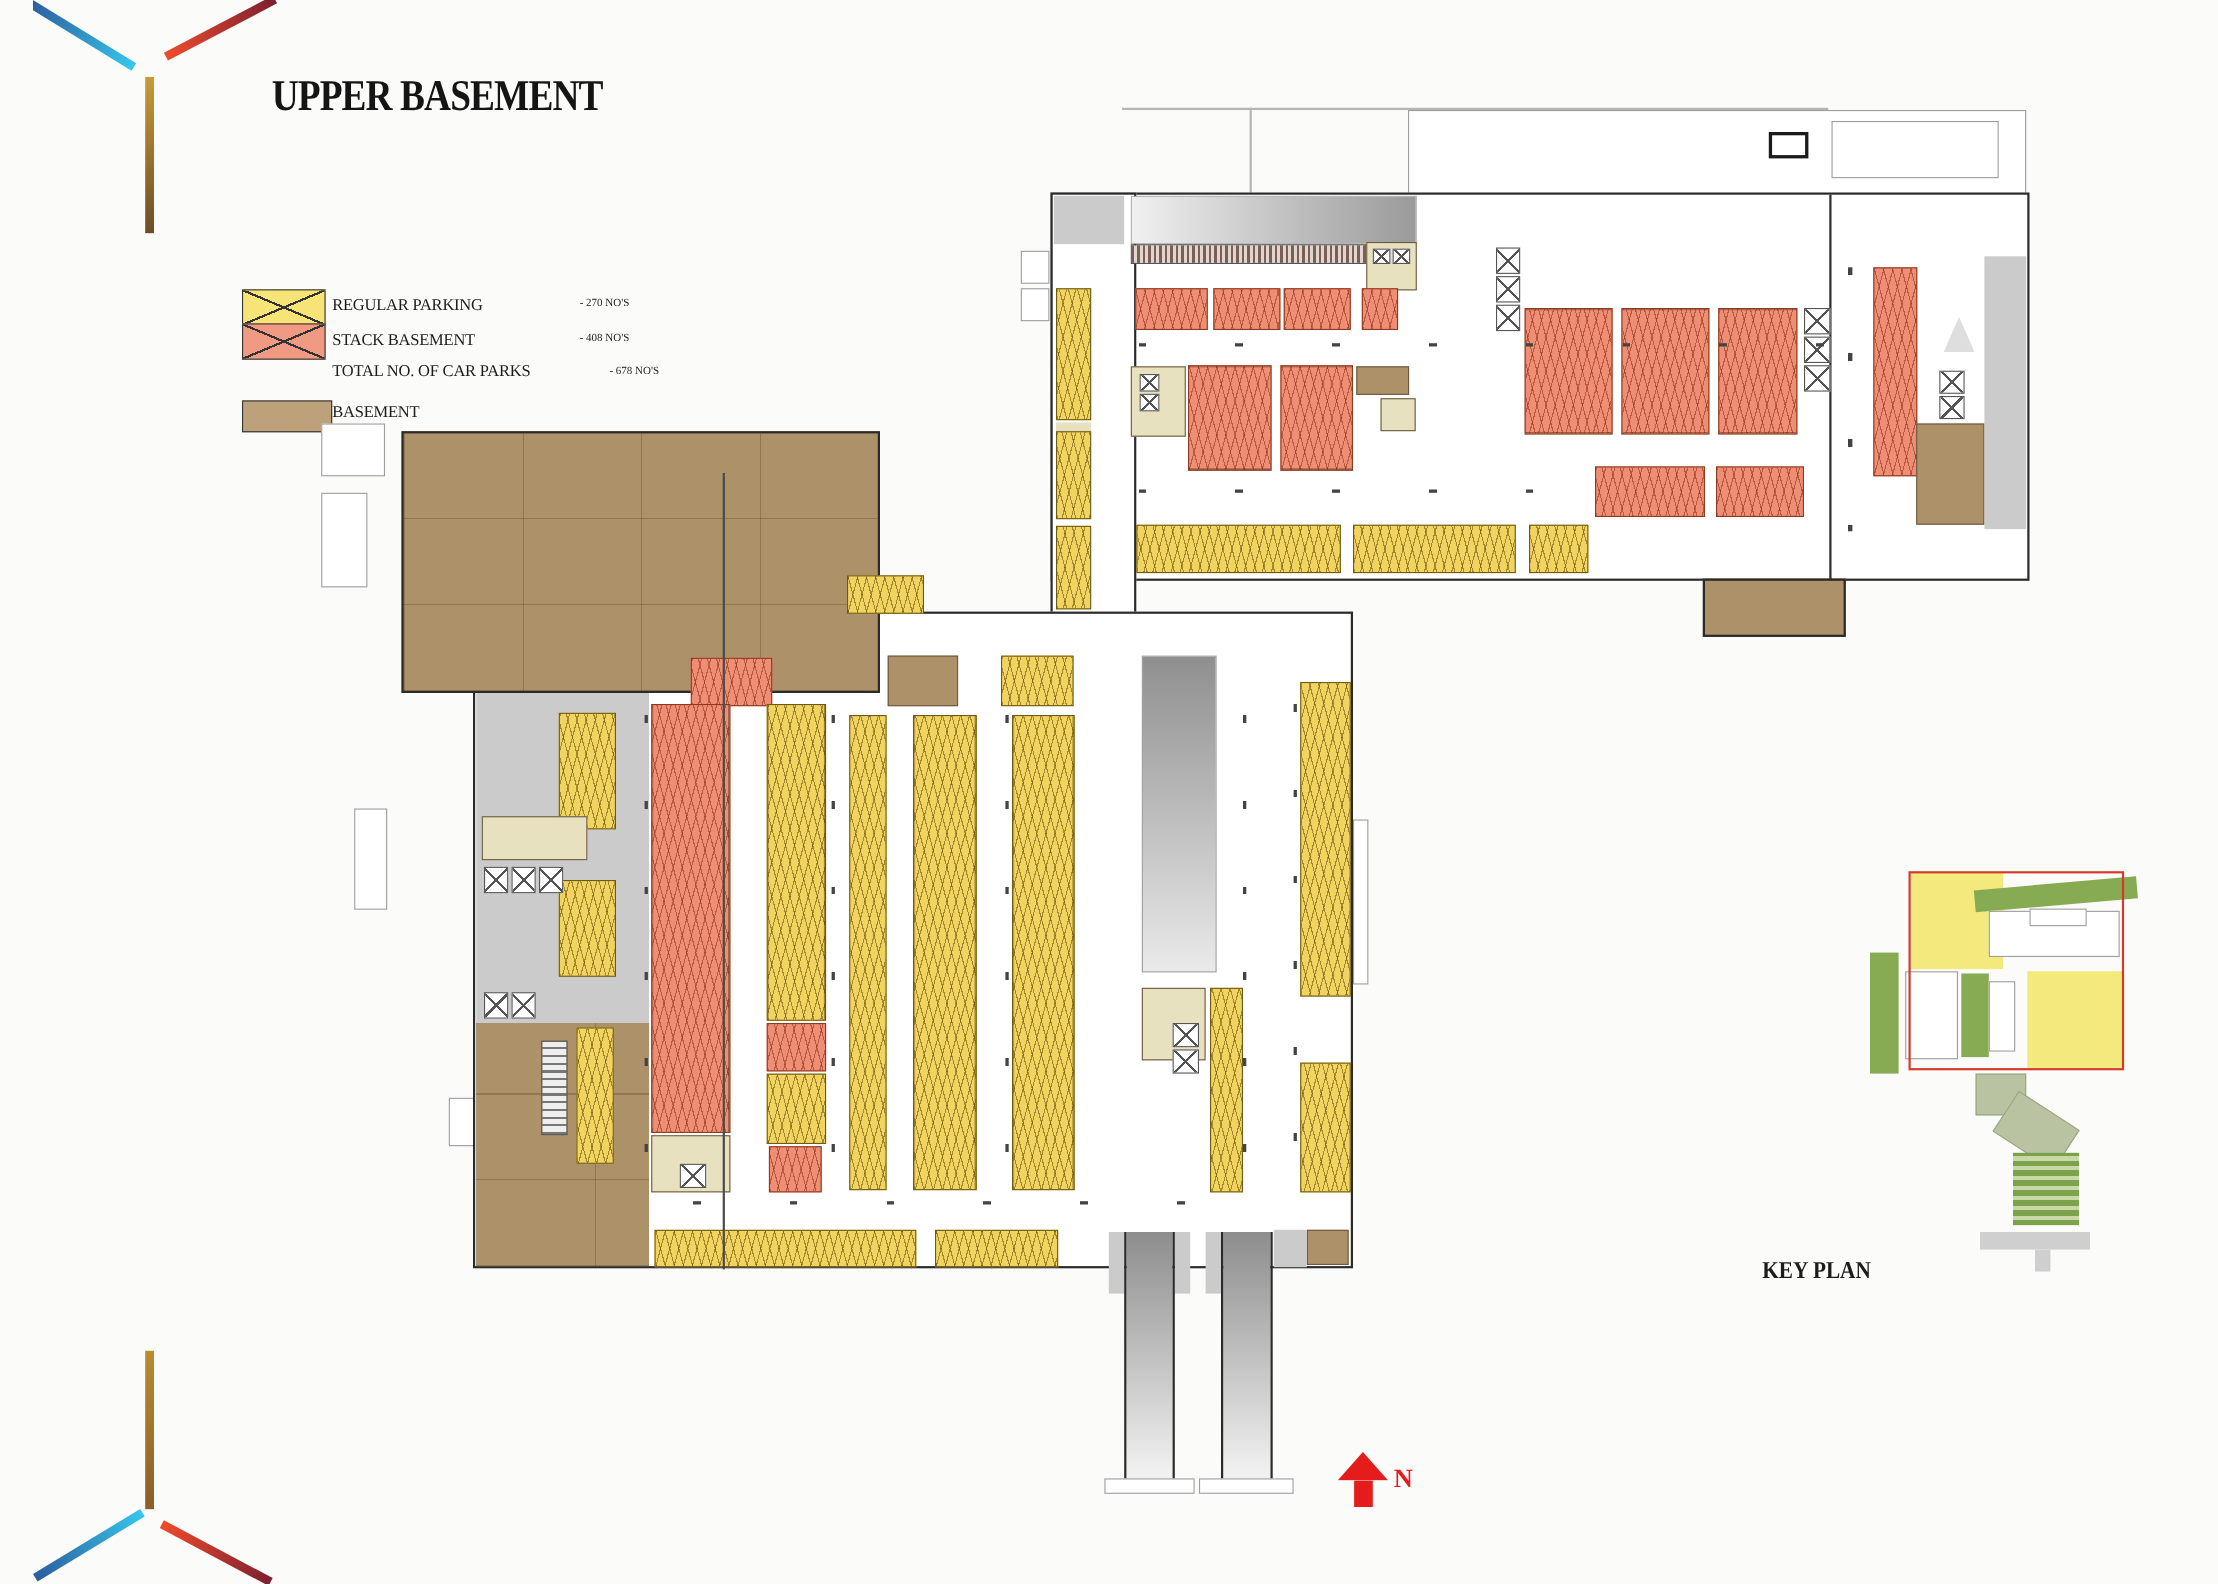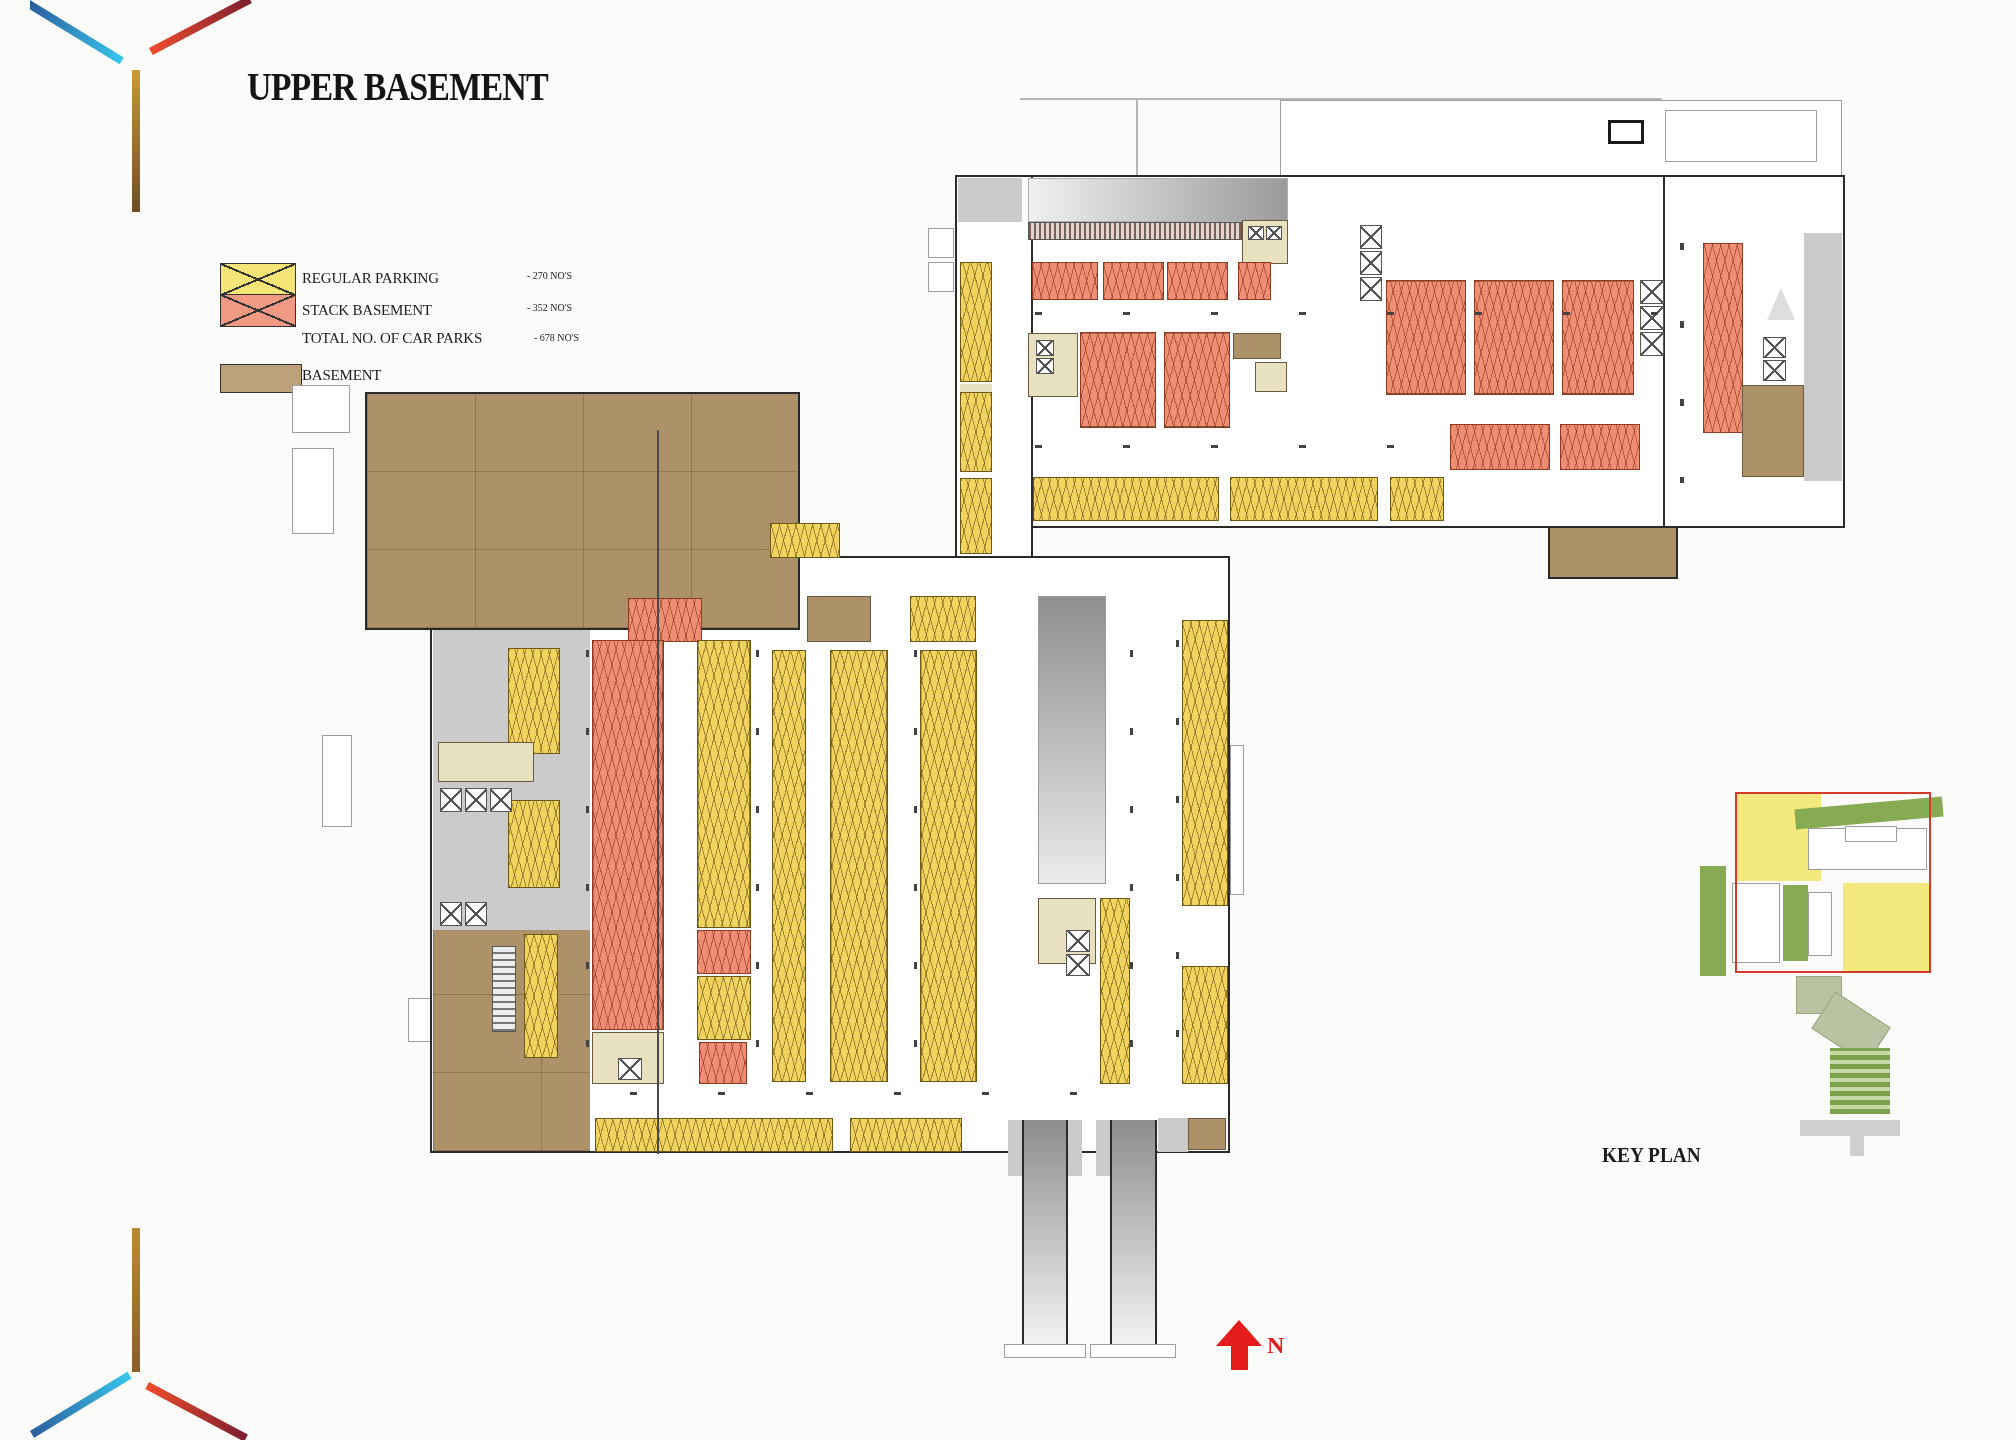--- a/index.html
+++ b/index.html
@@ -89,22 +89,22 @@
     <div class="swatch sy" style="left:190px;top:263px;width:74px;height:31px;"></div>
     <div class="swatch sr" style="left:190px;top:294px;width:74px;height:31px;"></div>
     <div class="swatch ssvc" style="left:190px;top:364px;width:80px;height:27px;"></div>
 
     <div class="leg-label" style="left:272px;top:270px;">REGULAR PARKING</div>
     <div class="leg-label" style="left:272px;top:302px;">STACK BASEMENT</div>
     <div class="leg-label" style="left:272px;top:330px;">TOTAL NO. OF CAR PARKS</div>
     <div class="leg-label" style="left:272px;top:367px;">BASEMENT</div>
 
     <div class="leg-value" style="left:497px;top:270px;">- 270 NO'S</div>
-    <div class="leg-value" style="left:497px;top:302px;">- 352 NO'S</div>
-    <div class="leg-value" style="left:504px;top:332px;">- 678 NO'S</div>
+    <div class="leg-value" style="left:497px;top:302px;">- 408 NO'S</div>
+    <div class="leg-value" style="left:524px;top:332px;">- 678 NO'S</div>
   </div>
 
   <div id="plan">
       <div class="abs thin" style="left: 1250px; top: 100px; width: 562px; height: 100px;"></div>
       <div class="abs thin" style="left: 1635px; top: 110px; width: 152px; height: 52px;"></div>
       <div class="abs boldbox" style="left: 1578px; top: 120px; width: 36px; height: 24px;"></div>
       <div class="abs thinline" style="left: 990px; top: 98px; width: 642px; height: 2px;"></div>
       <div class="abs thinline" style="left: 1106px; top: 98px; width: 2px; height: 104px;"></div>
       <div class="abs thin" style="left: 262px; top: 385px; width: 58px; height: 48px;"></div>
       <div class="abs thin" style="left: 262px; top: 448px; width: 42px; height: 86px;"></div>

